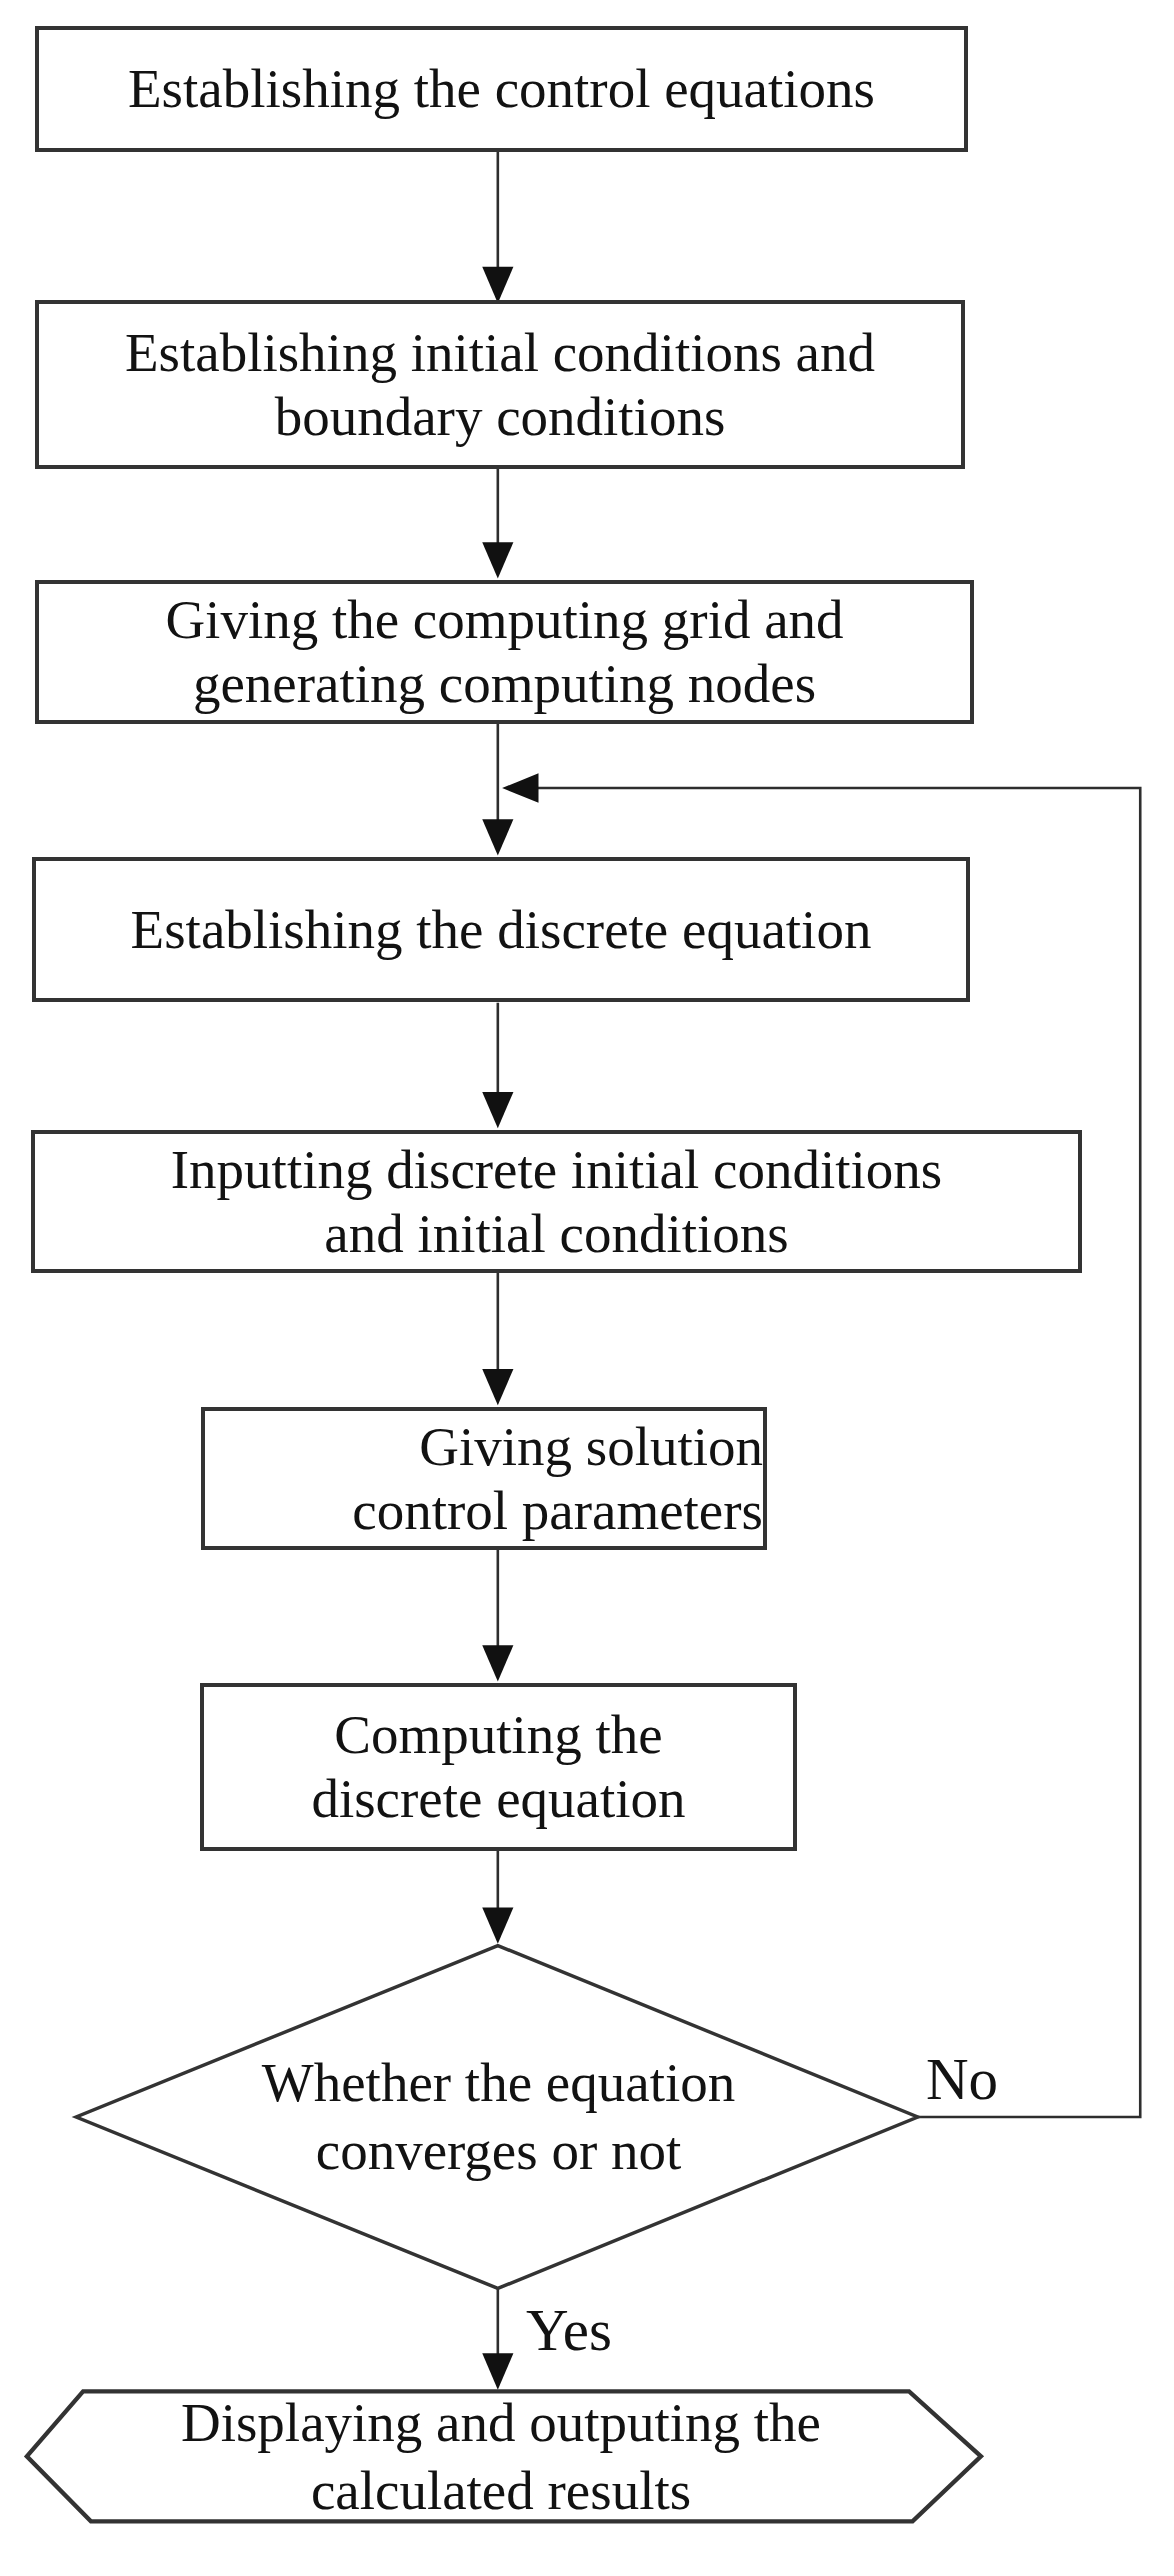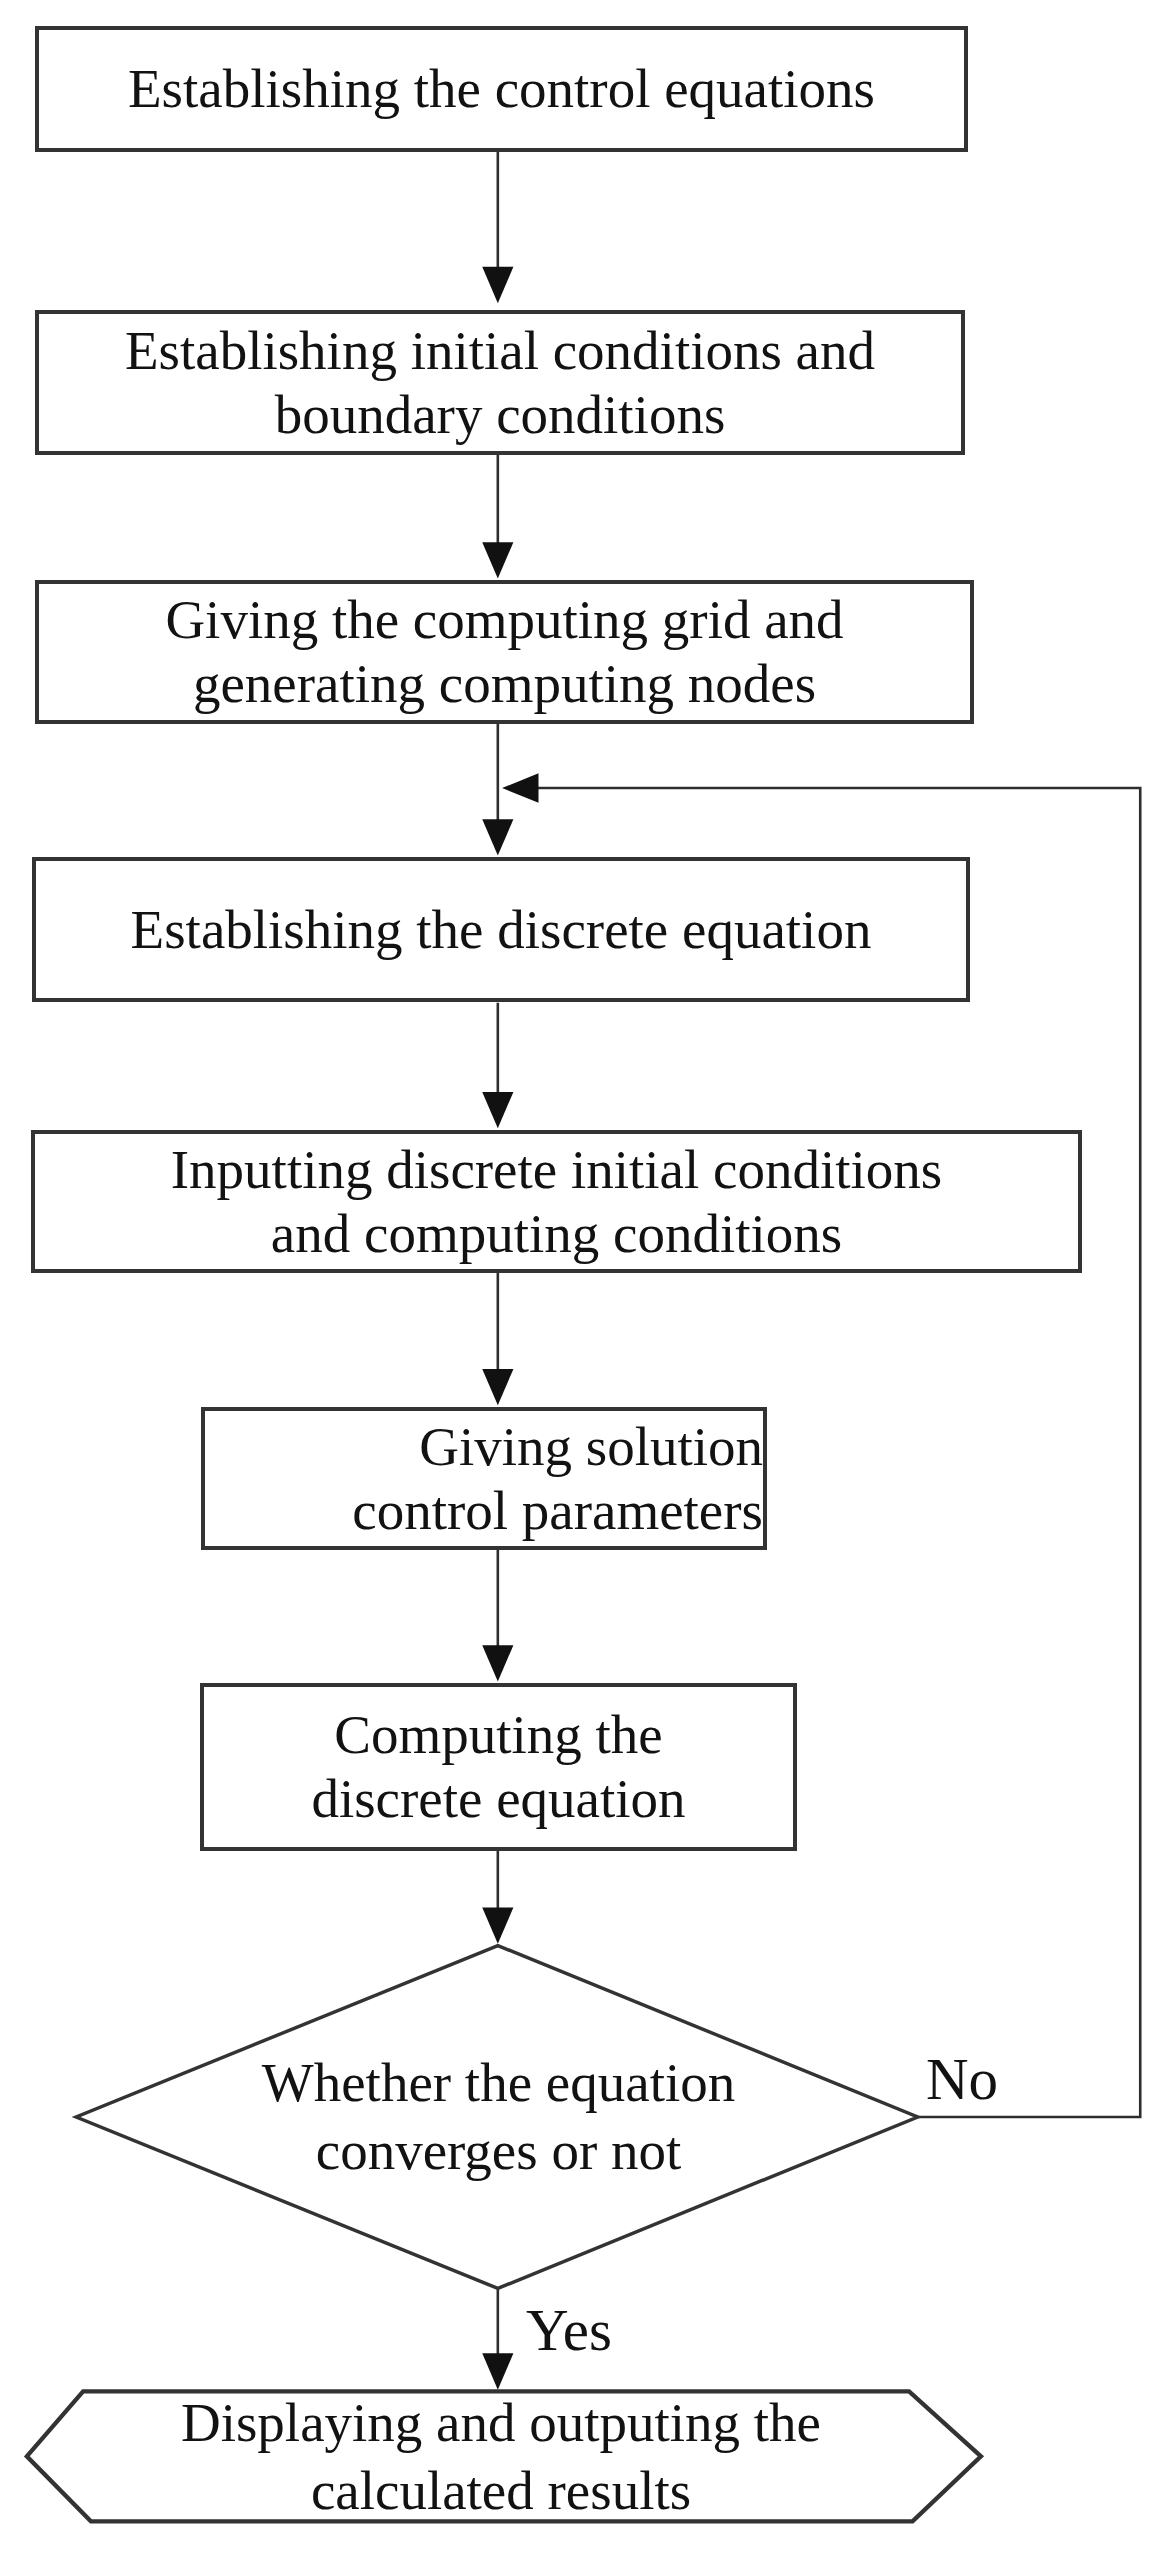--- a/index.html
+++ b/index.html
@@ -97,37 +97,37 @@
 
     <polygon points="575,2247 1060,2445 575,2643 88,2445" fill="#ffffff" stroke="#333333" stroke-width="4"></polygon>
 
     <polygon points="96,2762 1050,2762 1133,2837 1054,2912 105,2912 31,2837" fill="#ffffff" stroke="#333333" stroke-width="5"></polygon>
   </svg>
 
   <div class="flow-node" style="left:35px; top:26px; width:933px; height:126px;">
     <span class="line">Establishing the control equations</span>
   </div>
 
-  <div class="flow-node" style="left:35px; top:310px; width:930px; height:145px;">
+  <div class="flow-node" style="left:35px; top:300px; width:930px; height:169px;">
     <span class="line">Establishing initial conditions and</span>
     <span class="line">boundary conditions</span>
   </div>
 
   <div class="flow-node" style="left:35px; top:580px; width:939px; height:144px;">
     <span class="line">Giving the computing grid and</span>
     <span class="line">generating computing nodes</span>
   </div>
 
   <div class="flow-node" style="left:32px; top:857px; width:938px; height:145px;">
     <span class="line">Establishing the discrete equation</span>
   </div>
 
   <div class="flow-node" style="left:31px; top:1130px; width:1051px; height:143px;">
     <span class="line">Inputting discrete initial conditions</span>
-    <span class="line">and computing conditions</span>
+    <span class="line">and initial conditions</span>
   </div>
 
   <div class="flow-node" style="left:201px; top:1407px; width:566px; height:143px;align-items:flex-end;">
     <span class="line">Giving solution</span>
     <span class="line">control parameters</span>
   </div>
 
   <div class="flow-node" style="left:200px; top:1683px; width:597px; height:168px;">
     <span class="line">Computing the</span>
     <span class="line">discrete equation</span>

